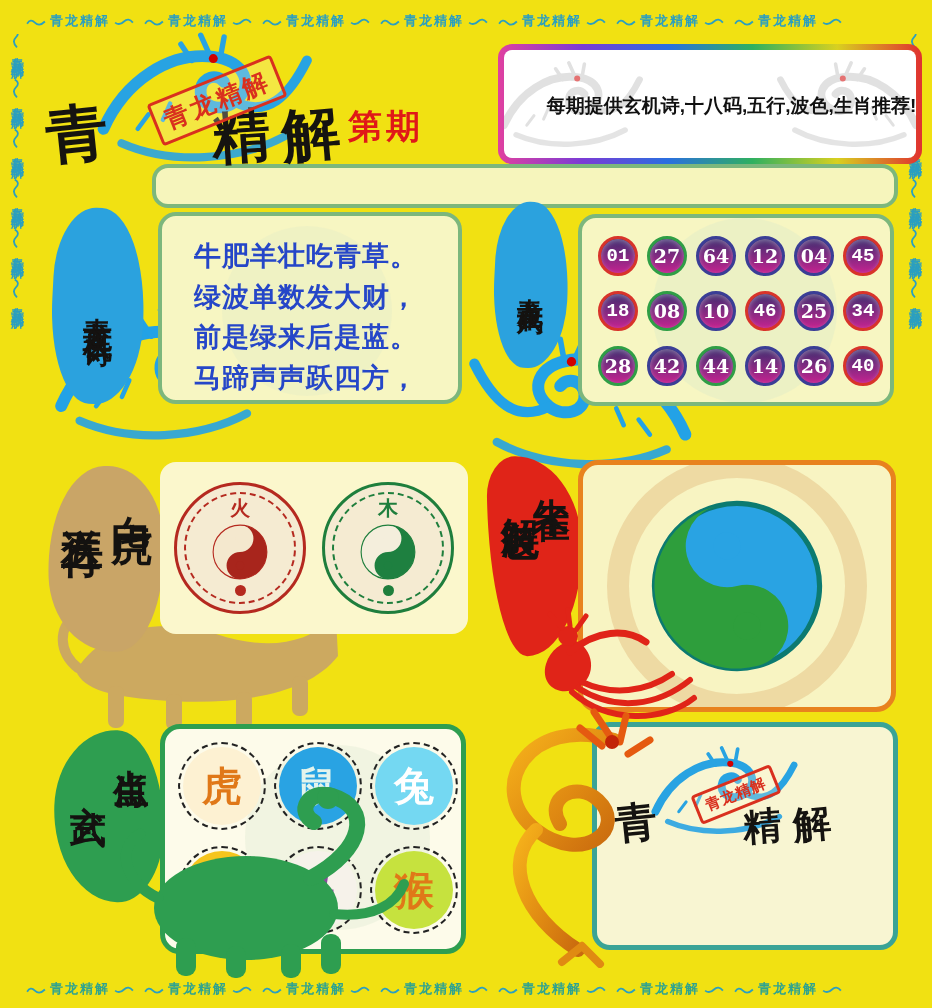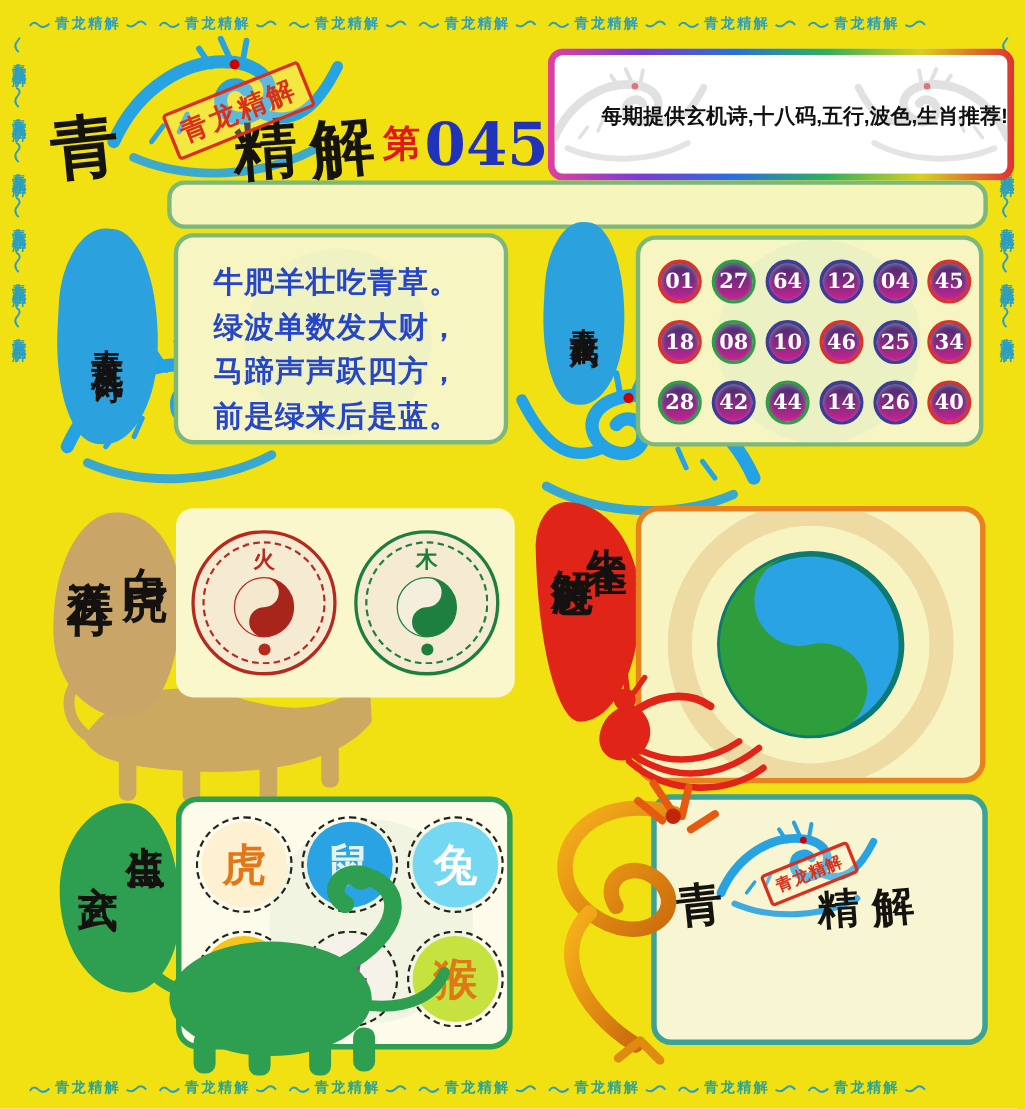--- a/index.html
+++ b/index.html
@@ -57,21 +57,21 @@
   .poem-lines{position:relative;padding:20px 0 0 32px;z-index:1;}
   .poem-line{font-size:27px;font-weight:700;color:#2546C8;line-height:1.5;letter-spacing:1px;}
 
   .numbers-box{left:578px;top:214px;width:308px;height:184px;background:#F7F6C2;border:4px solid #7CB77C;overflow:hidden;}
   .numbers-grid{position:relative;display:grid;grid-template-columns:repeat(6,40px);
       gap:15px 9px;padding:18px 0 0 16px;z-index:1;}
   .ball{width:40px;height:40px;border-radius:50%;display:flex;align-items:center;justify-content:center;
       color:#FFF;font-family:"DejaVu Serif",serif;font-weight:700;font-size:19px;
       background:linear-gradient(180deg,#3E2B6E 0%,#7E2A80 48%,#C42390 100%);
       box-shadow:inset 0 2px 5px rgba(255,255,255,.35);box-sizing:border-box;}
-  .ball.red{border:3px solid #D8342A;}
+  .ball.red{border:3px solid #D8342A;font-family:Liberation Mono, monospace;}
   .ball.green{border:3px solid #2F9E46;}
   .ball.blue{border:3px solid #3A3E96;}
 
   .wm{position:absolute;opacity:.55;z-index:0;}
 
   .elements-box{left:160px;top:462px;width:296px;height:172px;background:#FBF7CC;border-radius:16px;
       display:flex;align-items:center;justify-content:space-around;padding:0 6px;}
   .emblem{width:132px;height:132px;border-radius:50%;background:#F5EBD2;position:relative;
       display:flex;flex-direction:column;align-items:center;box-sizing:border-box;}
   .emblem::before{content:"";position:absolute;inset:7px;border-radius:50%;border:2px dashed currentColor;}
@@ -311,21 +311,20 @@
   <div class="title-block">
     <svg class="t-dragon" viewBox="0 0 250 150">
         <use href="#dragonArt"></use>
       </svg>
     <span class="cal t-char1">青</span>
     <span class="cal t-char2">精</span>
     <span class="cal t-char3">解</span>
     <span class="stamp t-stamp">青龙精解</span>
     <span class="t-issue">
       <span class="issue-red">第</span>
-      <span class="issue-num">045</span>
       <span class="issue-red">期</span>
     </span>
   </div>
 
   <div class="info-box">
     <svg class="info-dragon l" viewBox="0 0 250 150">
         <use href="#dragonArt"></use>
       </svg>
     <svg class="info-dragon r" viewBox="0 0 250 150">
         <use href="#dragonArt"></use>
@@ -341,22 +340,22 @@
   <div class="art drag1">
     <svg viewBox="0 0 250 150">
         <use href="#dragonArt"></use>
       </svg>
   </div>
   <div class="cbox poem-box">
     <div class="wm" style="left:60px;top:10px;width:170px;height:170px;border-radius:50%;background:#E9EFC4;"></div>
     <div class="poem-lines">
         <div class="poem-line">牛肥羊壮吃青草。</div>
         <div class="poem-line">绿波单数发大财，</div>
+        <div class="poem-line">前是绿来后是蓝。</div>
         <div class="poem-line">马蹄声声跃四方，</div>
-        <div class="poem-line">前是绿来后是蓝。</div>
       </div>
   </div>
 
   <div class="blob blue blob-codes">
     <span class="vlabel">青龙十八码</span>
   </div>
   <div class="art drag2">
     <svg viewBox="0 0 250 150">
         <use href="#dragonArt"></use>
       </svg>

